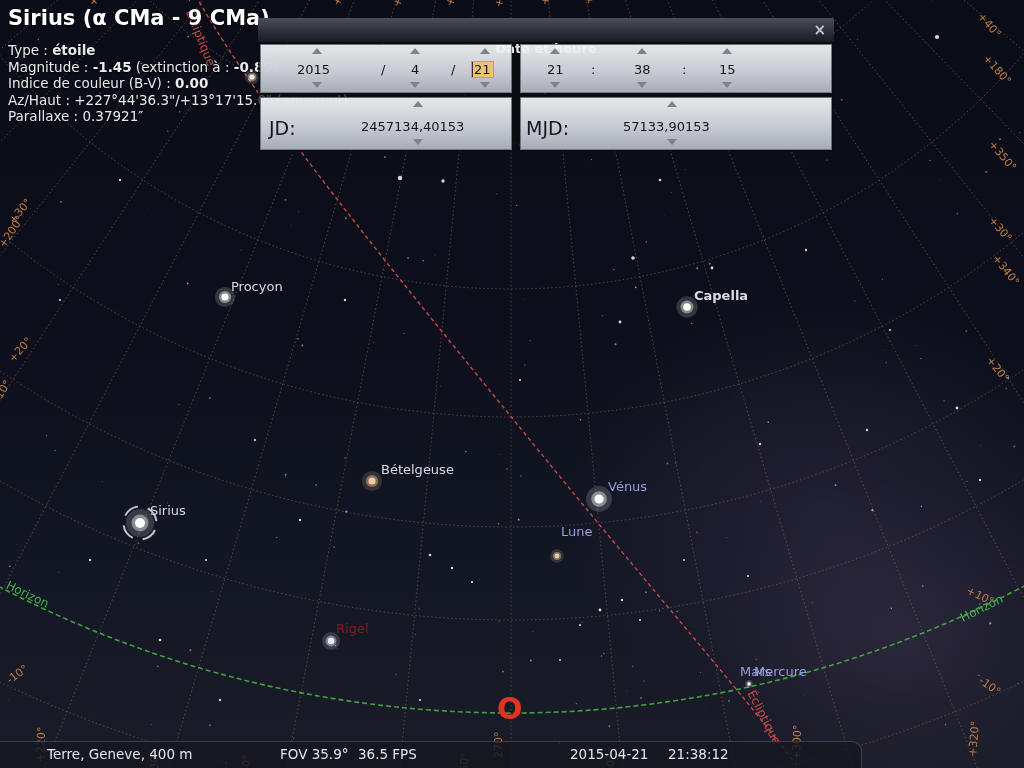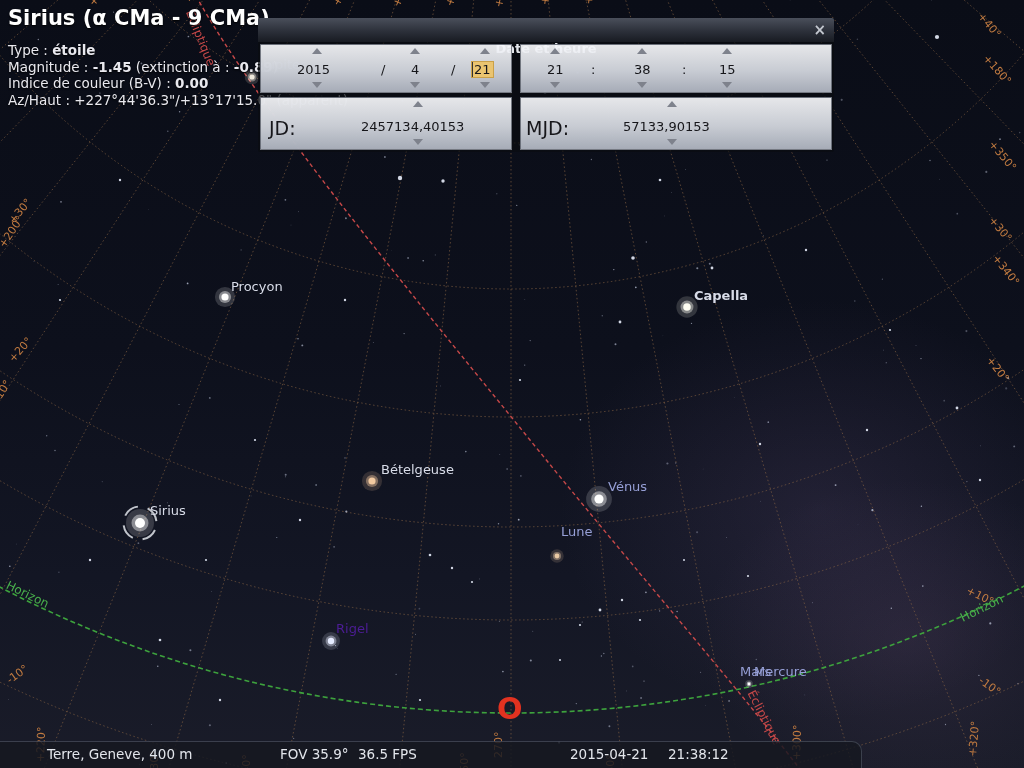--- a/index.html
+++ b/index.html
@@ -375,33 +375,34 @@
     <span class="llabel" style="left: 958px; top: 612px; color: rgb(73, 176, 76); transform: rotate(-26deg);">Horizon</span>
     <span class="llabel" style="left: 196px; top: 8px; color: rgb(198, 72, 72); transform: rotate(68deg);">Écliptique</span>
     <span class="llabel" style="left: 757px; top: 688px; color: rgb(198, 72, 72); transform: rotate(63deg);">Écliptique</span>
     <span class="slabel" style="left: 263px; top: 57px; color: rgb(150, 159, 214);">Jupiter</span>
     <span class="slabel" style="left: 231px; top: 279px; color: rgb(216, 220, 232);">Procyon</span>
     <span class="slabel" style="left: 694px; top: 288px; color: rgb(216, 220, 232); font-weight: bold;">Capella</span>
     <span class="slabel" style="left: 381px; top: 462px; color: rgb(216, 220, 232);">Bételgeuse</span>
     <span class="slabel" style="left: 608px; top: 479px; color: rgb(150, 159, 214);">Vénus</span>
     <span class="slabel" style="left: 561px; top: 524px; color: rgb(150, 159, 214);">Lune</span>
     <span class="slabel" style="left: 150px; top: 503px; color: rgb(216, 220, 232);">Sirius</span>
-    <span class="slabel" style="left: 336px; top: 621px; color: #4c1d95;">Rigel</span>
+    <span class="slabel" style="left: 336px; top: 621px; color: #7f1d1d;">Rigel</span>
     <span class="slabel" style="left: 740px; top: 664px; color: rgb(150, 159, 214);">Mars</span>
     <span class="slabel" style="left: 754px; top: 664px; color: rgb(150, 159, 214);">Mercure</span>
     <span class="cardinal" style="left: 497px; top: 694px; color: rgb(226, 50, 32);">O</span>
   </div>
 
 <div id="info">
   <div class="title">Sirius (α CMa - 9 CMa)</div>
   <div id="info-lines">
       <div class="info-line"><span>Type : </span><span class="b">étoile</span></div>
       <div class="info-line"><span>Magnitude : </span><span class="b">-1.45</span><span> (extinction à : </span><span class="b">-0.89</span><span>)</span></div>
       <div class="info-line"><span>Indice de couleur (B-V) : </span><span class="b">0.00</span></div>
       <div class="info-line"><span>Az/Haut : +227°44'36.3"/+13°17'15.0" (apparent)</span></div>
+      <div class="info-line"><span>Parallaxe : 0.37921″</span></div>
     </div>
 </div>
 
 <div id="dialog">
   <div id="dlg-titlebar">
     <div id="dlg-title">Date et heure</div>
     <div id="dlg-close">×</div>
   </div>
   <div class="panel" id="p-date">
     <span class="dval" style="left:36px;top:17px;">2015</span>

